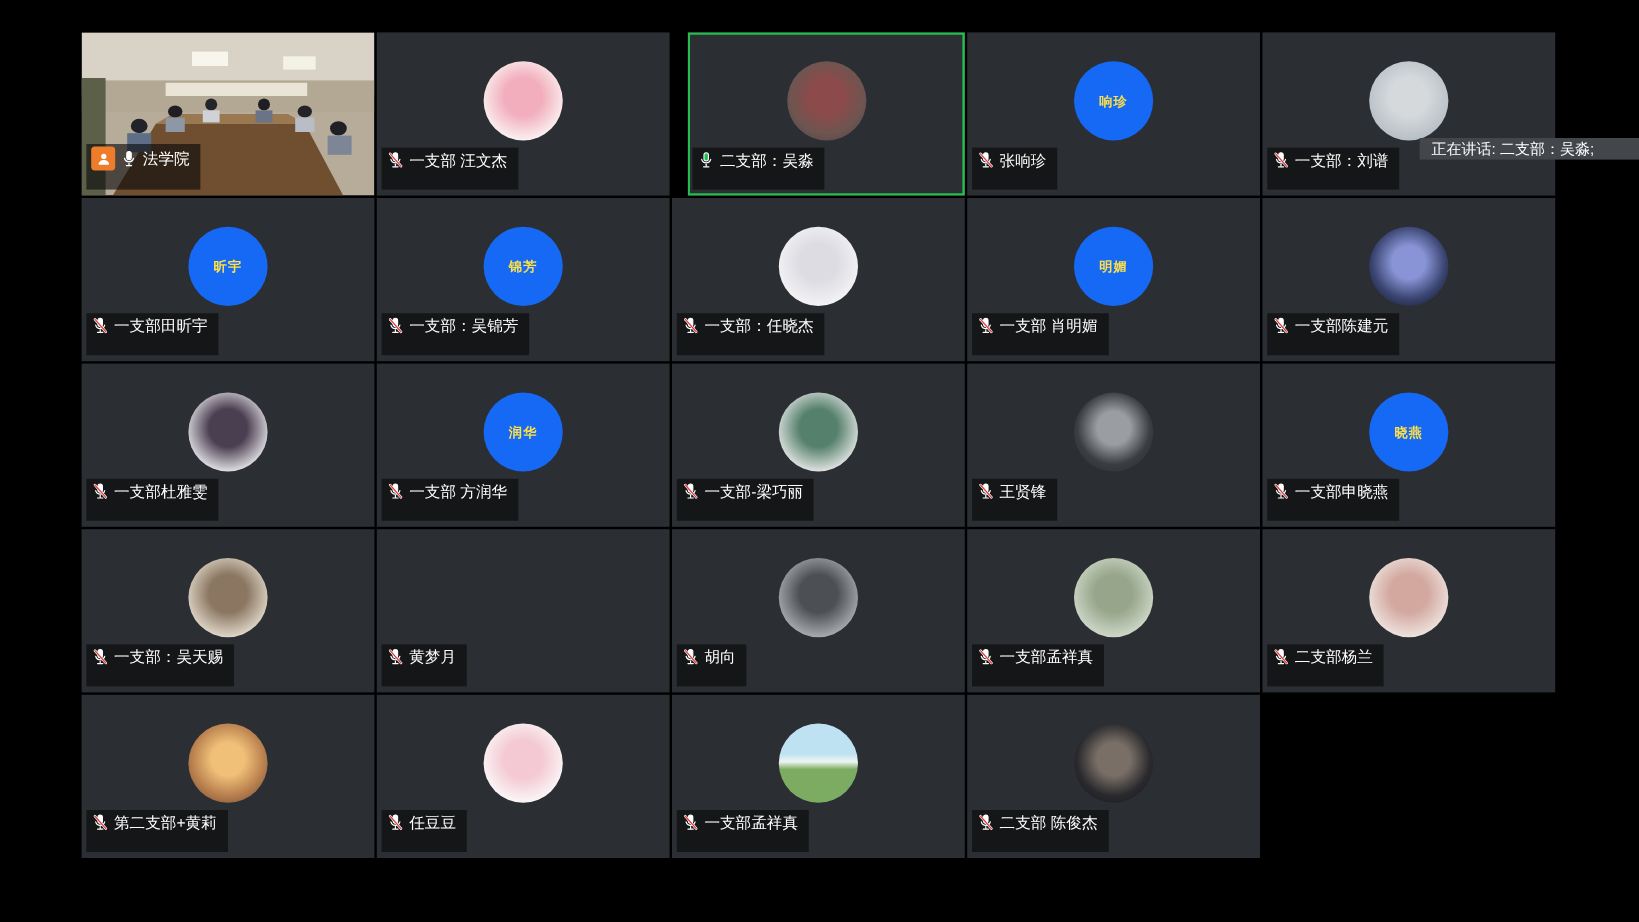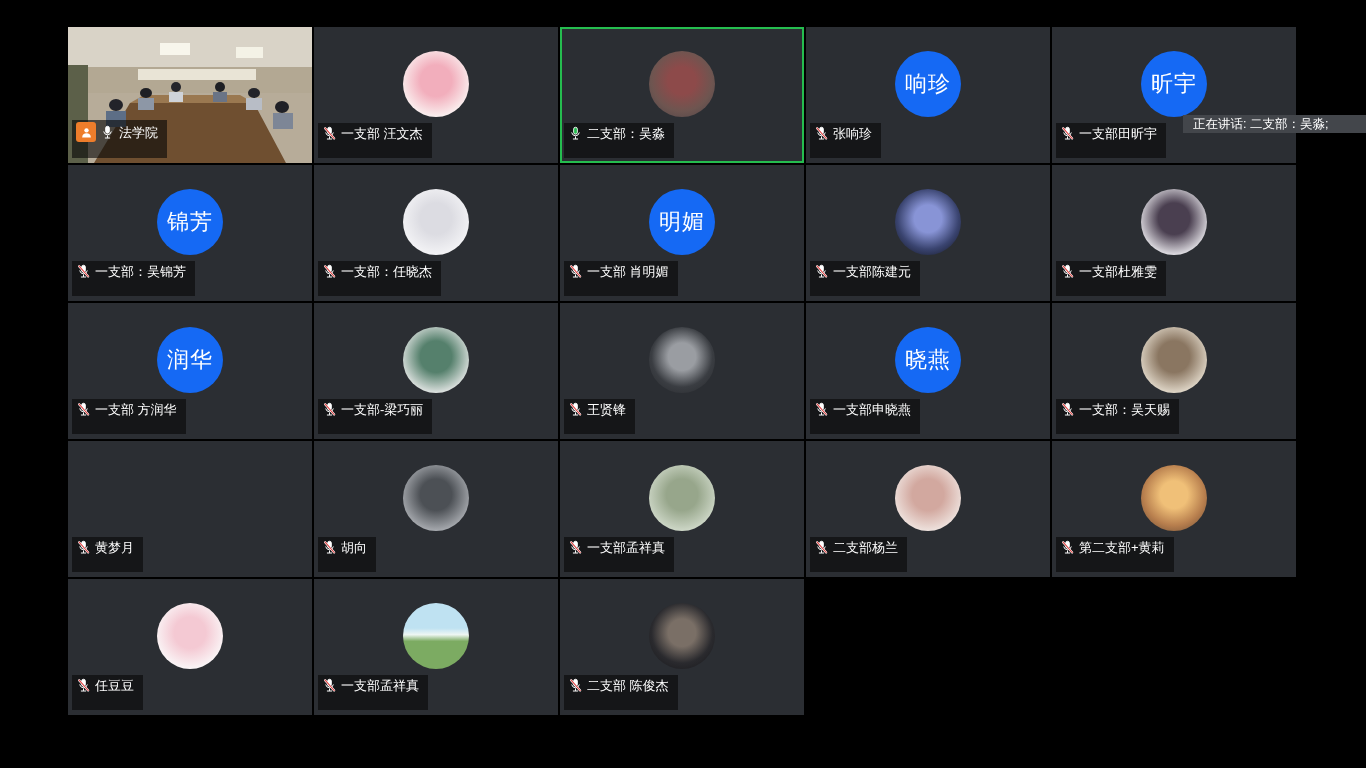--- a/index.html
+++ b/index.html
@@ -1,25 +1,25 @@
 <!DOCTYPE html>
 <html><head>
 <meta charset="utf-8">
 <style>
   html,body{margin:0;padding:0;background:#000;}
   .stage{position:relative;width:1366px;height:768px;background:#000;overflow:hidden;
          font-family:"Liberation Sans","DejaVu Sans",sans-serif;}
   .grid{position:absolute;left:68px;top:27px;width:1228px;height:688px;
         display:grid;grid-template-columns:repeat(5,1fr);grid-template-rows:repeat(5,1fr);gap:2px;}
   .tile{position:relative;background:#2b2e33;overflow:hidden;}
-  .tile.speaking{box-shadow:inset 0 0 0 2px #25bd4f;}
+  .tile.speaking{box-shadow:inset 0 0 0 2px #25bd4f;margin-left:13px;}
   .avatar{position:absolute;left:50%;top:42%;transform:translate(-50%,-50%);
           width:66px;height:66px;border-radius:50%;
           display:flex;align-items:center;justify-content:center;}
-  .avatar .initials-text{color:#ffffff;font-size:22px;letter-spacing:1px;}
+  .avatar .initials-text{color:#fde047;font-size:11px;letter-spacing:1px;font-weight:bold;}
   .videoScene{position:absolute;inset:0;width:100%;height:100%;}
   .badge{position:absolute;left:4px;bottom:5px;display:flex;align-items:center;gap:4px;
          background:rgba(8,8,8,.62);padding:2px 9px 16px 4px;color:#fff;
          font-size:13px;line-height:17px;white-space:nowrap;z-index:3;}
   .presenter-badge{width:20px;height:20px;border-radius:3px;display:flex;
          align-items:center;justify-content:center;flex:none;}
   .micwrap{display:flex;align-items:center;flex:none;}
   .toast{position:absolute;top:115px;right:0;width:183px;height:18px;background:#43464b;
          color:#fff;font-size:12.5px;display:flex;align-items:center;
          padding-left:10px;box-sizing:border-box;z-index:9;}
@@ -117,20 +117,36 @@
     <line x1="12" y1="17.4" x2="12" y2="20" stroke="#fff" stroke-width="1.6" stroke-linecap="round"></line>
     <line x1="8.5" y1="20.8" x2="15.5" y2="20.8" stroke="#fff" stroke-width="1.6" stroke-linecap="round"></line>
     <line x1="5" y1="3.5" x2="19.5" y2="20" stroke="#fff" stroke-width="3.4" stroke-linecap="round"></line>
        <line x1="5" y1="3.5" x2="19.5" y2="20" stroke="#e04040" stroke-width="1.8" stroke-linecap="round"></line>
             </svg>
           </span>
       <span class="nm">张响珍</span>
     </div>
   </div>
 
+  <div class="tile">
+    <div class="avatar" style="background: radial-gradient(circle at 50% 45%, rgb(214, 217, 220) 0%, rgb(214, 217, 220) 32%, rgb(180, 188, 196) 78%);"></div>
+    <div class="badge">
+      <span class="micwrap">
+            <svg width="15" height="15" viewBox="0 0 24 24">
+    <rect x="9" y="2" width="6" height="11" rx="3" fill="#fff" stroke="#fff" stroke-width="1.4"></rect>
+    <path d="M6 11 a6.2 6.2 0 0 0 12 0" fill="none" stroke="#fff" stroke-width="1.6" stroke-linecap="round"></path>
+    <line x1="12" y1="17.4" x2="12" y2="20" stroke="#fff" stroke-width="1.6" stroke-linecap="round"></line>
+    <line x1="8.5" y1="20.8" x2="15.5" y2="20.8" stroke="#fff" stroke-width="1.6" stroke-linecap="round"></line>
+    <line x1="5" y1="3.5" x2="19.5" y2="20" stroke="#fff" stroke-width="3.4" stroke-linecap="round"></line>
+       <line x1="5" y1="3.5" x2="19.5" y2="20" stroke="#e04040" stroke-width="1.8" stroke-linecap="round"></line>
+            </svg>
+          </span>
+      <span class="nm">一支部：刘谱</span>
+    </div>
+  </div>
 
   <div class="tile">
     <div class="avatar" style="background: rgb(21, 105, 244);">
           <span class="initials-text">昕宇</span>
         </div>
     <div class="badge">
       <span class="micwrap">
             <svg width="15" height="15" viewBox="0 0 24 24">
     <rect x="9" y="2" width="6" height="11" rx="3" fill="#fff" stroke="#fff" stroke-width="1.4"></rect>
     <path d="M6 11 a6.2 6.2 0 0 0 12 0" fill="none" stroke="#fff" stroke-width="1.6" stroke-linecap="round"></path>

